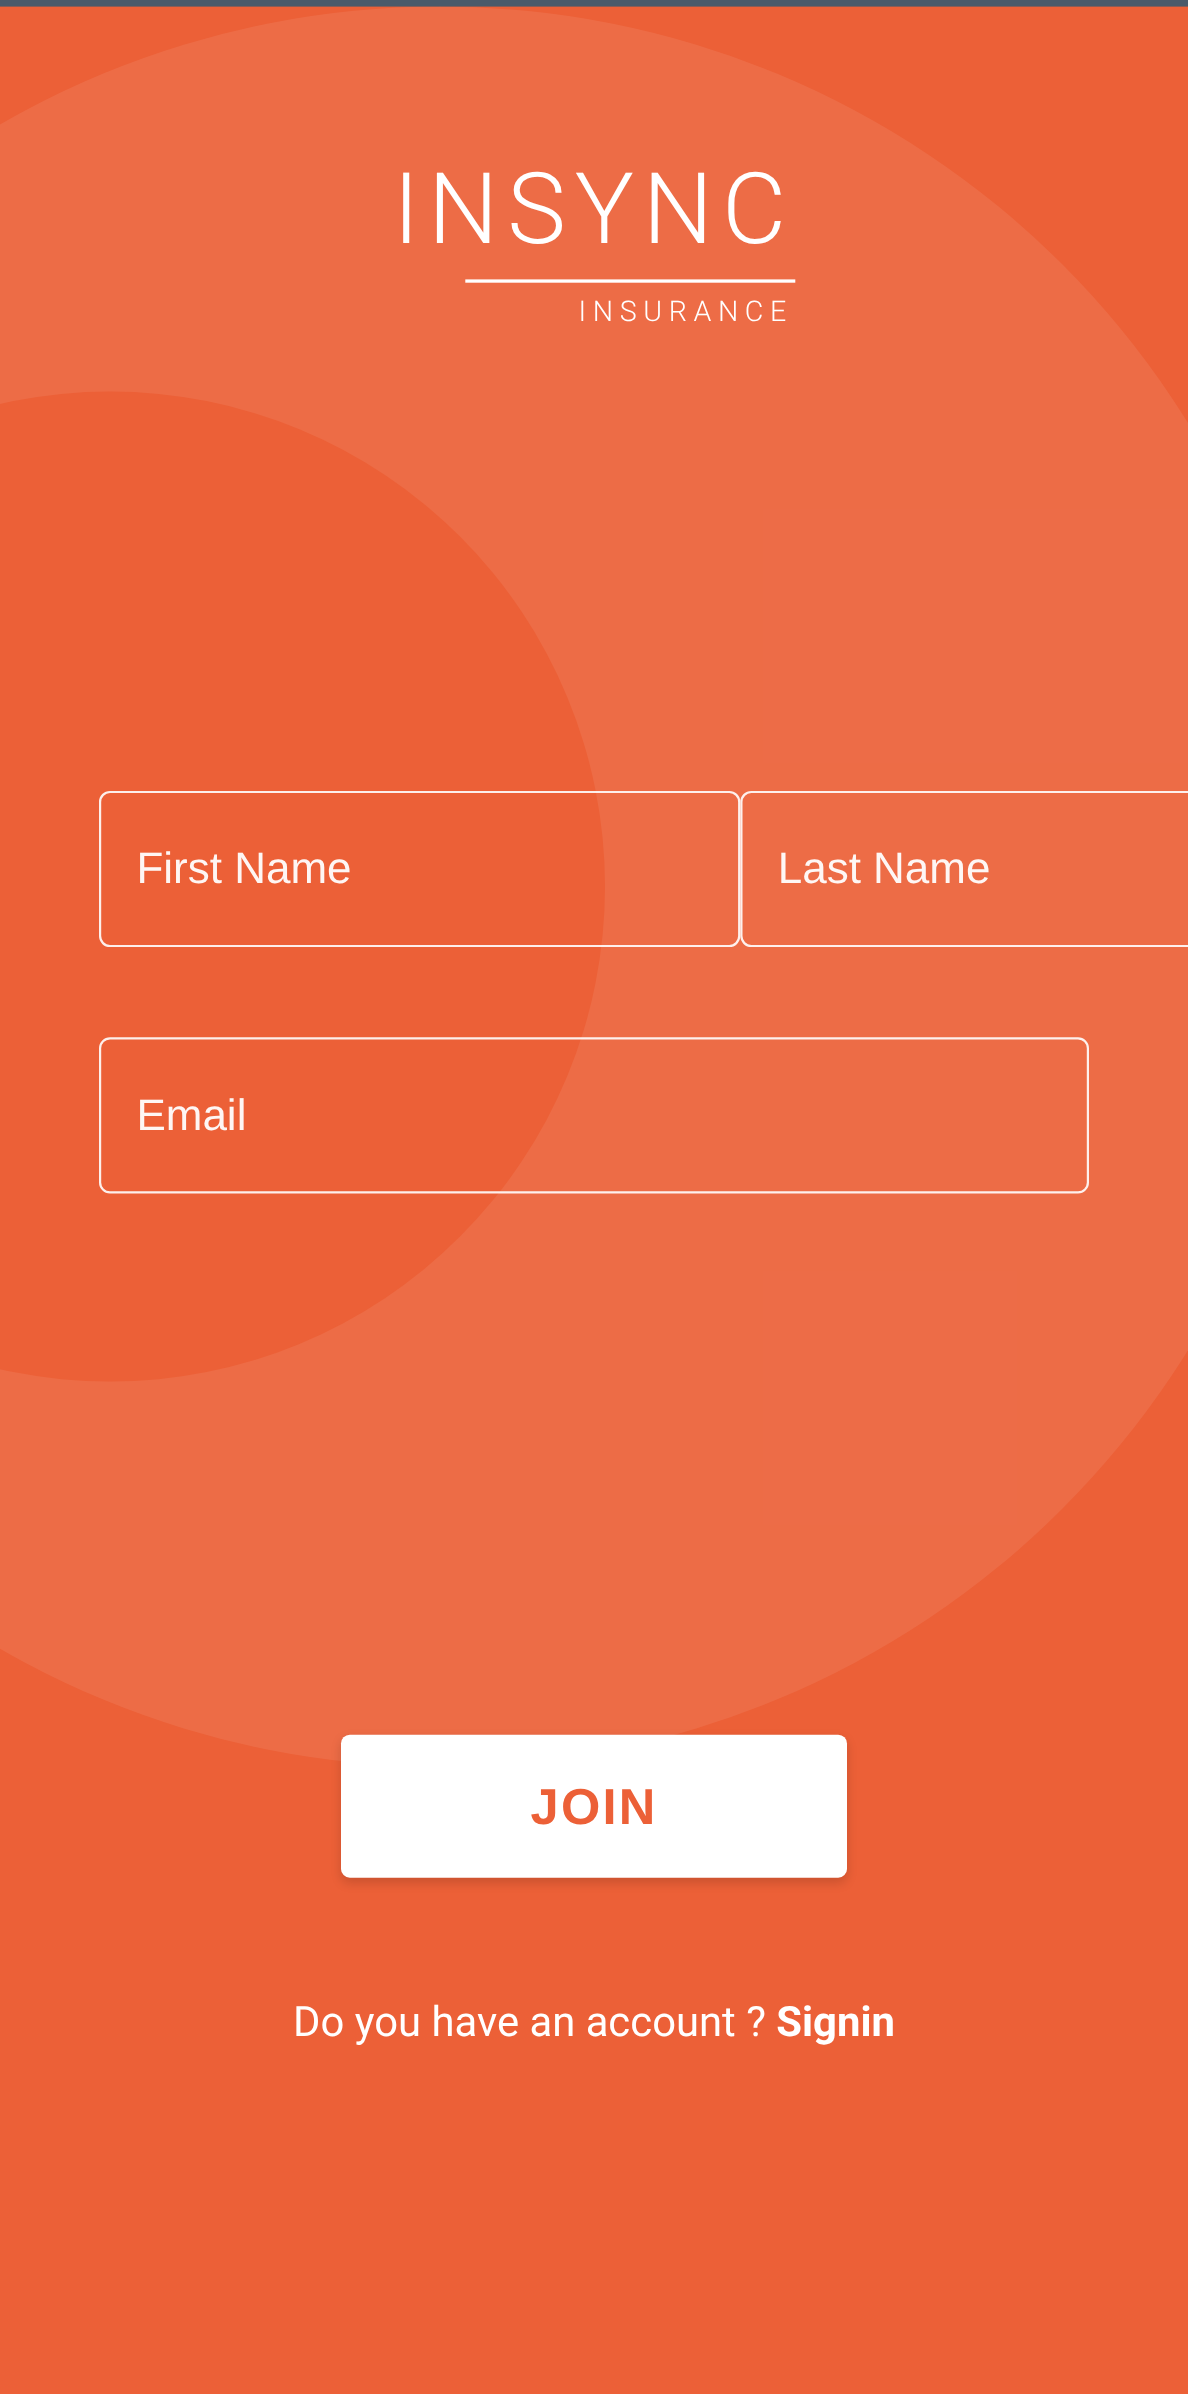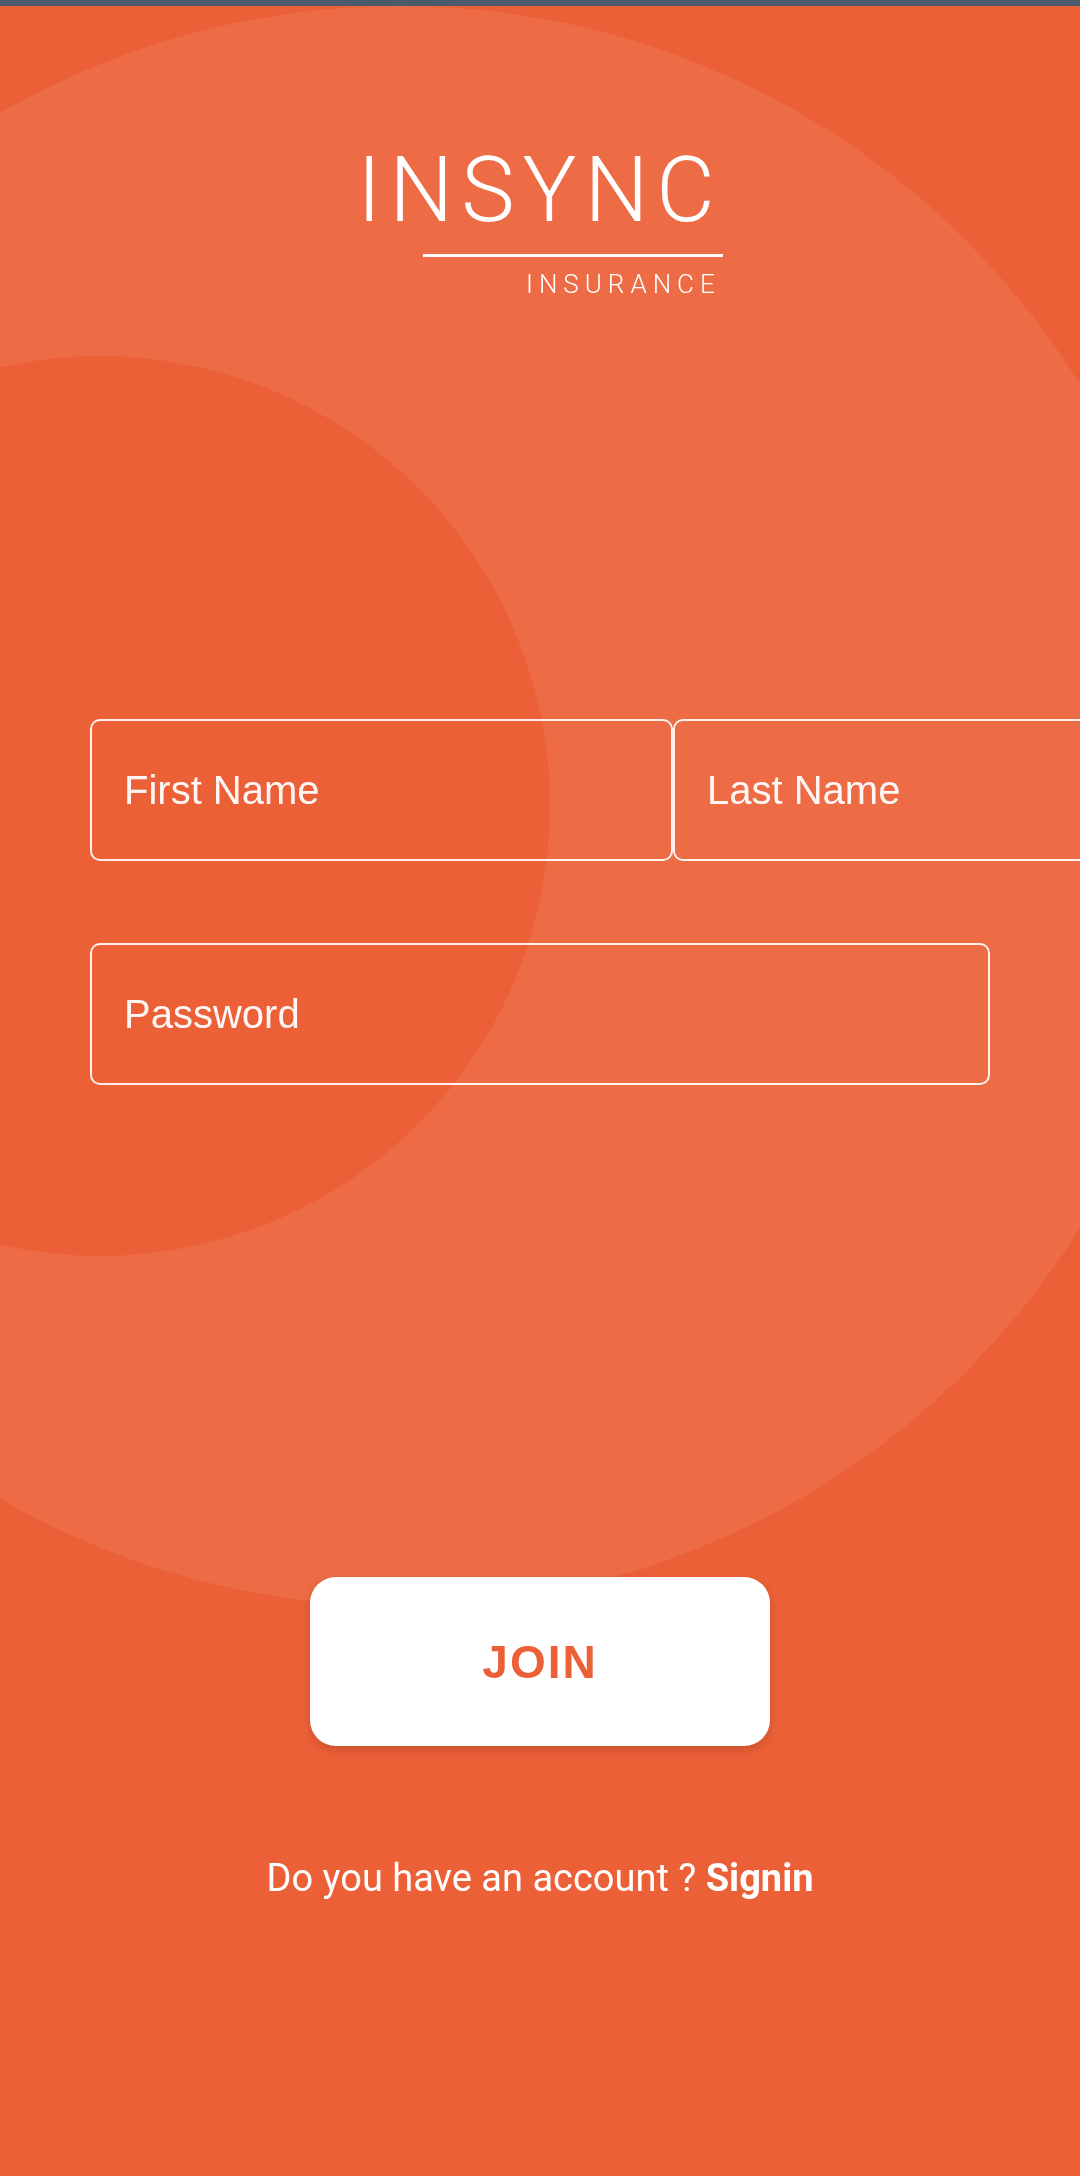--- a/index.html
+++ b/index.html
@@ -114,24 +114,24 @@
       opacity: 0.95;
     }
     
     .input-full {
       width: 100%;
     }
     
     .join-btn {
       display: block;
       width: 460px;
-      height: 169px;
+      height: 130px;
       background: #fff;
       border: none;
-      border-radius: 26px;
+      border-radius: 8px;
       margin: 410px auto 0;
       font-size: 46px;
       font-weight: 700;
       color: #EC6037;
       letter-spacing: 2px;
       cursor: pointer;
       box-shadow: 0 4px 10px rgba(0,0,0,0.15);
     }
     
     .bottom-text {
@@ -160,21 +160,21 @@
     <div class="logo-line"></div>
     <div class="logo-sub">INSURANCE</div>
   </div>
 
   <div class="form">
     <div class="row">
       <input type="text" class="input-field" placeholder="First Name" style="">
       <input type="text" class="input-field" placeholder="Last Name" style="">
     </div>
     <div class="row">
-      <input type="password" class="input-field input-full" placeholder="Password" style="">
+      <input type="email" class="input-field input-full" placeholder="Email" style="">
     </div>
   </div>
 
   <button class="join-btn">JOIN</button>
 
   <div class="bottom-text">
     <span>Do you have an account ? </span><span class="signin">Signin</span>
   </div>
 </div>
 

